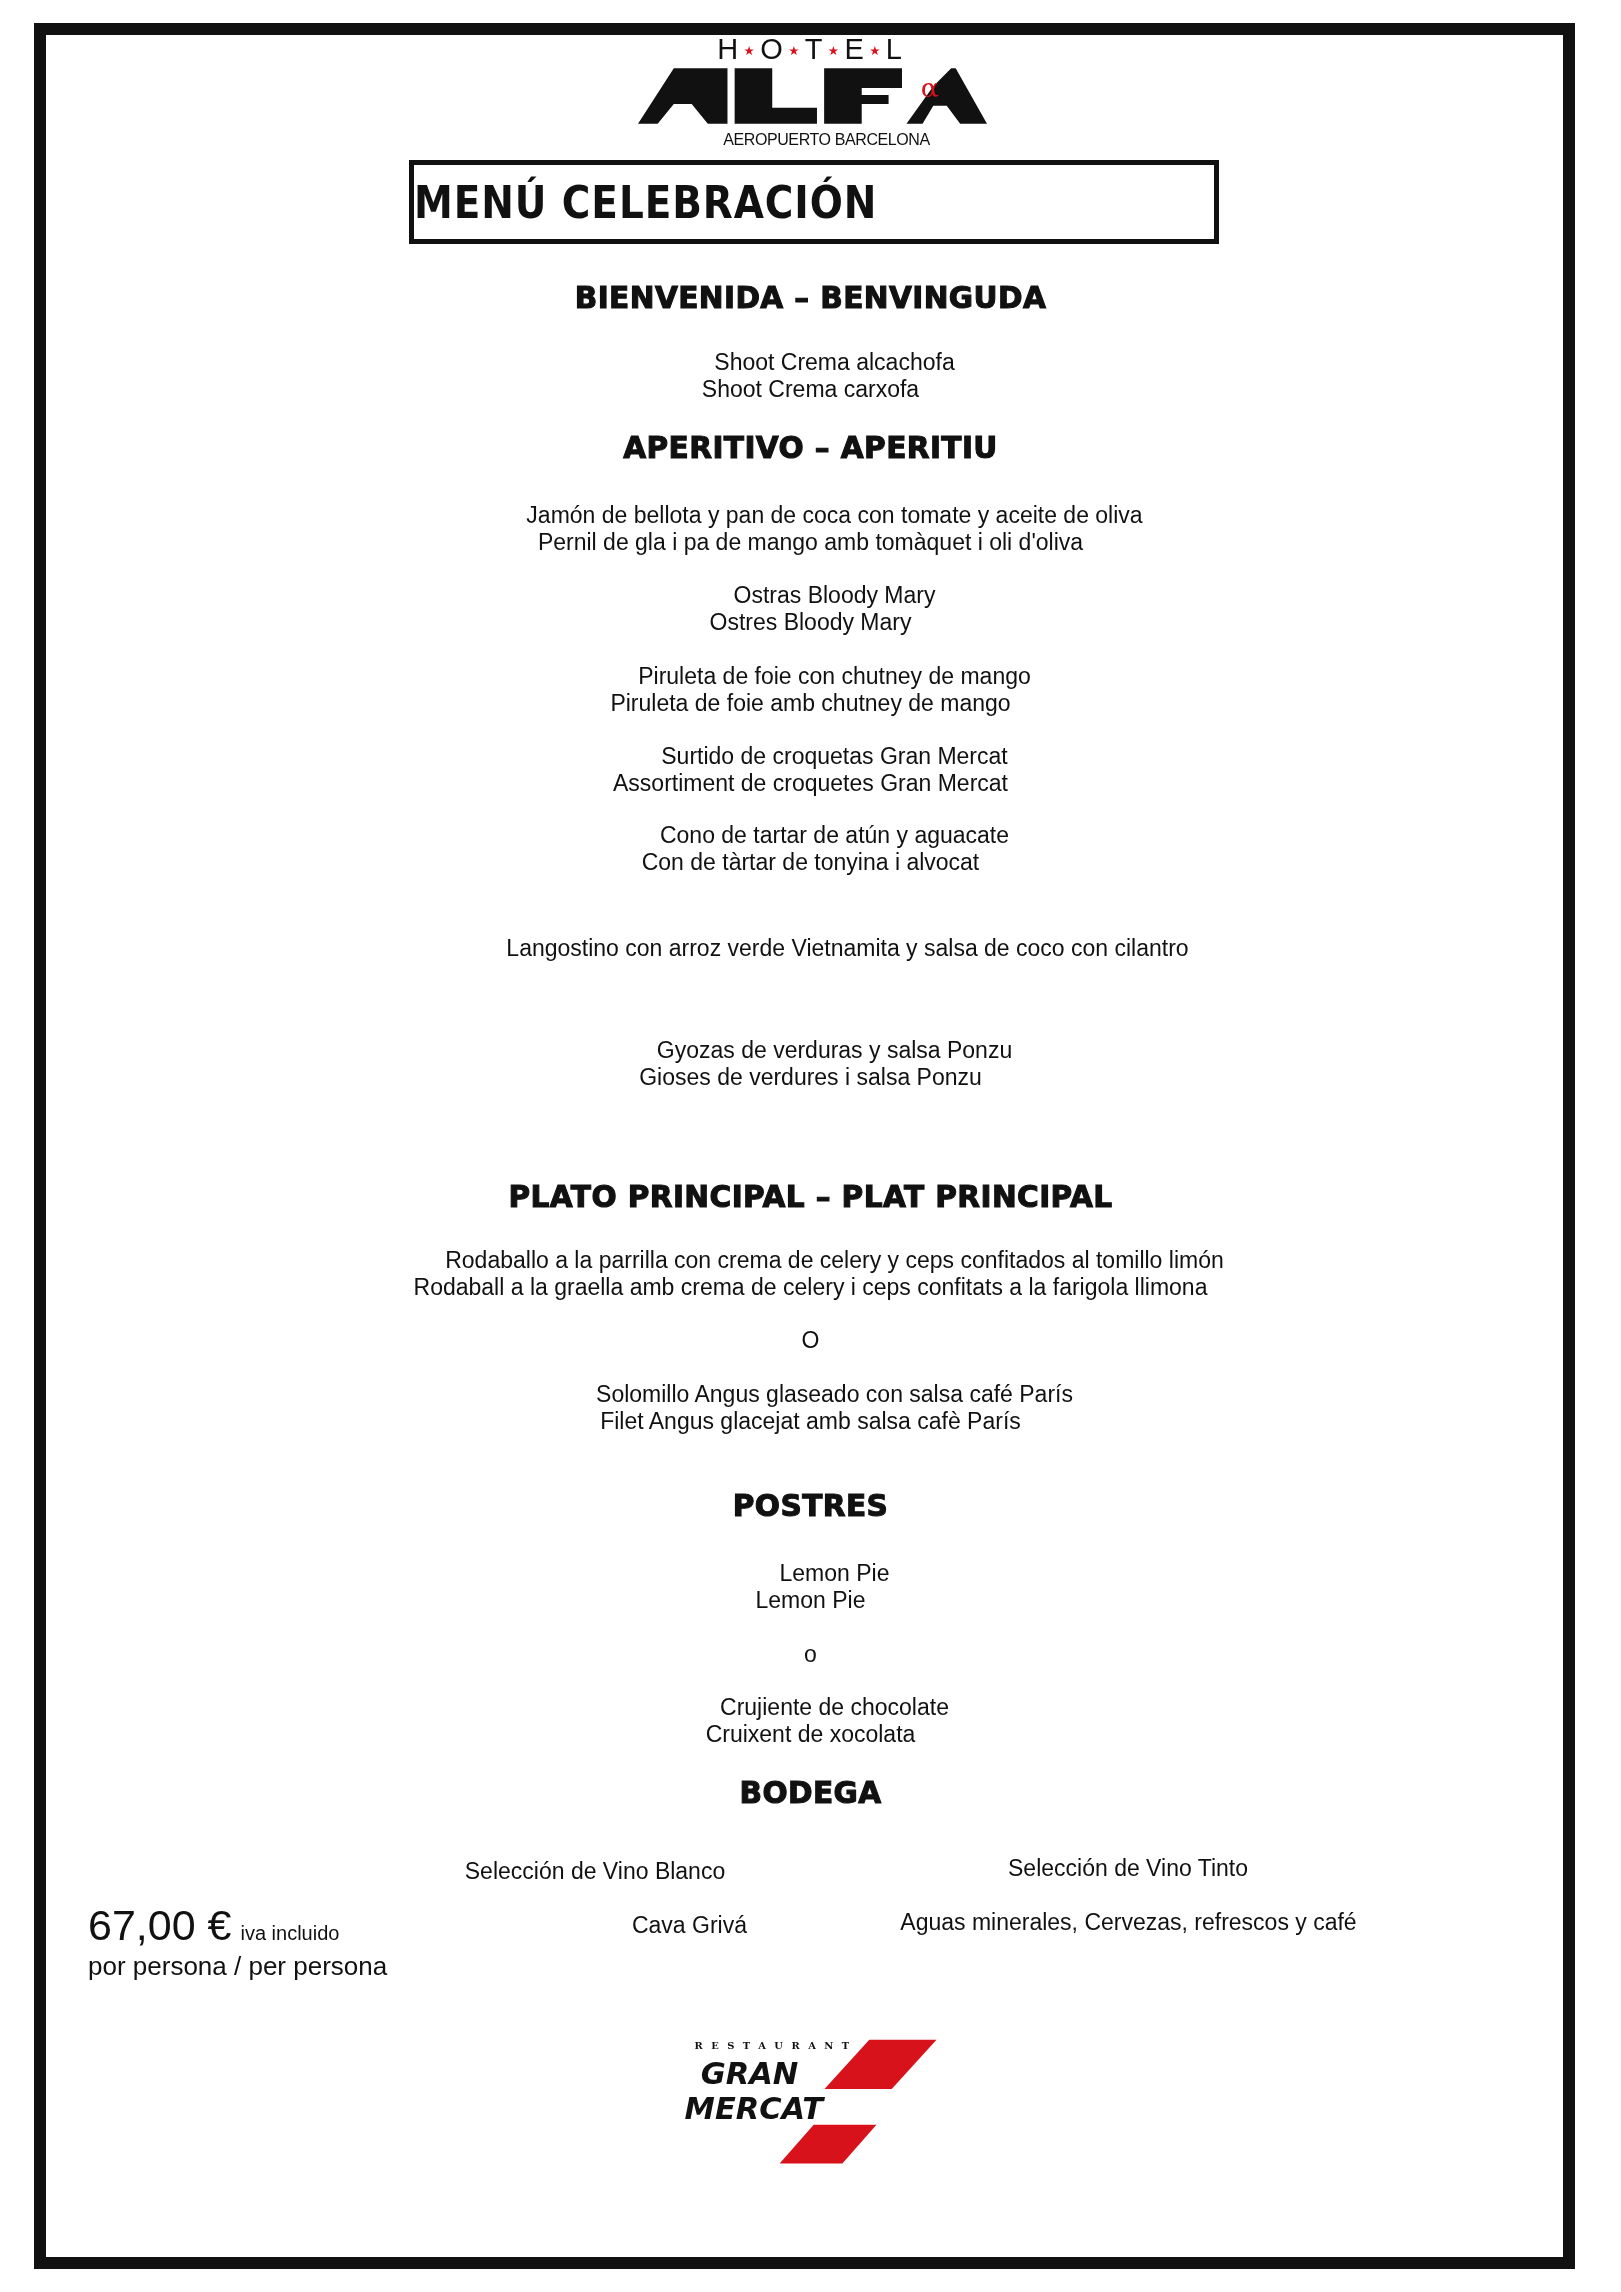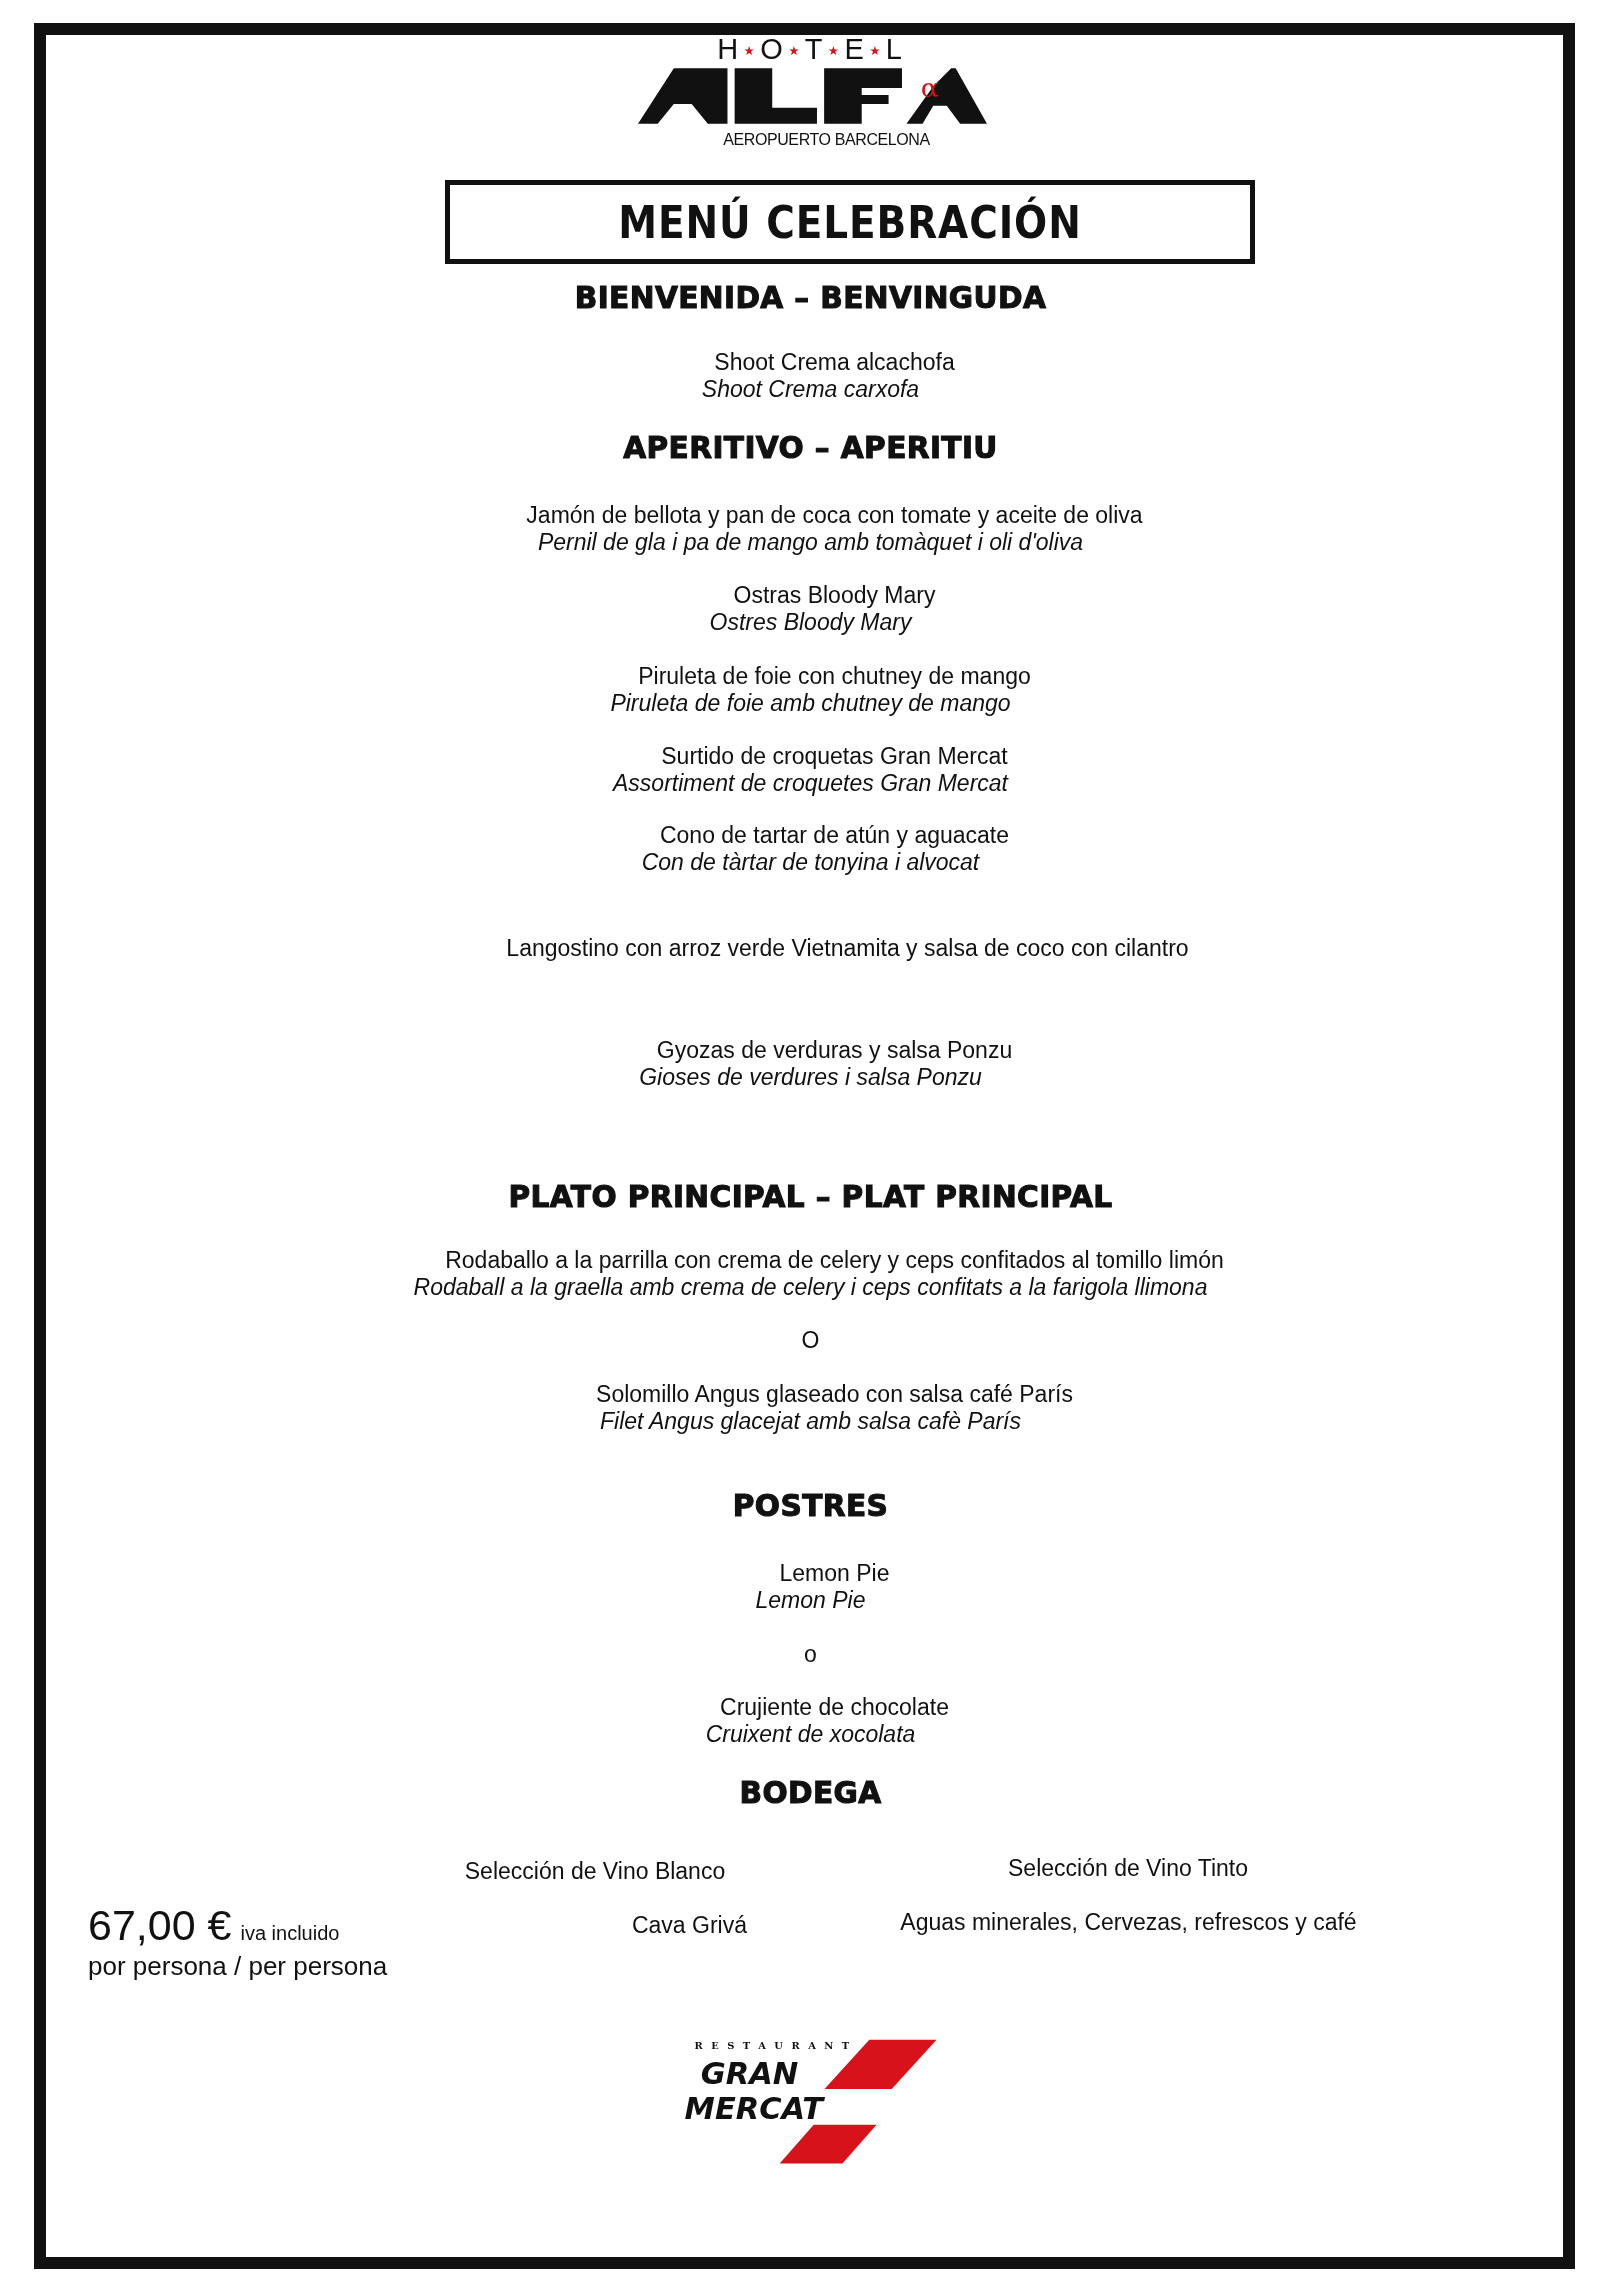--- a/index.html
+++ b/index.html
@@ -10,33 +10,33 @@
 
     
     .hotel-word { position: absolute; top: 34px; left: 0; width: 1621px; text-align: center;
                   font-size: 29px; letter-spacing: 1.8px; line-height: 30px; color: #111; }
     .hotel-word .star { color: #d8121b; font-size: 12.5px; vertical-align: middle; margin: 0 3.6px; }
     .alfa-logo { position: absolute; left: 638px; top: 68px; width: 349px; height: 56px; }
     .aeropuerto { position: absolute; top: 131px; left: 0; width: 1621px; text-align: center;
                   font-size: 16px; line-height: 18px; letter-spacing: -0.4px; color: #111; padding-left: 16px; }
 
     
-    .title-box { position: absolute; left: 409px; top: 180px; width: 800px; height: 74px;
-                 border: 5.4px solid #111; display: flex; align-items: center; justify-content: center; margin-left: 36px; }
+    .title-box { position: absolute; left: 409px; top: 160px; width: 800px; height: 74px;
+                 border: 5.4px solid #111; display: flex; align-items: center; justify-content: flex-start; }
     .title-box span { font-family: "DejaVu Sans", sans-serif; font-weight: 900; font-size: 39px;
                       letter-spacing: 0.9px; transform: scaleY(1.15); display: inline-block; }
 
     .section-head { position: absolute; left: 0; width: 1621px; text-align: center;
                     font-family: "DejaVu Sans", sans-serif; font-weight: bold; font-size: 29.6px;
                     line-height: 36px; letter-spacing: 0.4px; -webkit-text-stroke: 1.1px #111; }
 
     .dish { position: absolute; left: 0; width: 1621px; text-align: center;
             font-size: 23px; line-height: 27px; color: #111; }
     .dish .es { display: block; padding-left: 48px; }
-    .dish .ca { display: block; font-style: italic; }
+    .dish .ca { display: block; }
     .dish.narrow { left: 452px; width: 743px; }
     .sep { position: absolute; left: 0; width: 1621px; text-align: center; font-size: 23px; line-height: 27px; }
 
     .bodega-item { position: absolute; font-size: 23px; line-height: 27px; text-align: center; white-space: nowrap; }
 
     .price { position: absolute; left: 88px; top: 1902px; }
     .price .amount { font-size: 43px; line-height: 47px; }
     .price .iva { font-size: 20px; margin-left: 9px; }
     .price .per { display: block; font-size: 26px; line-height: 30px; margin-top: 1.8px; }
 

